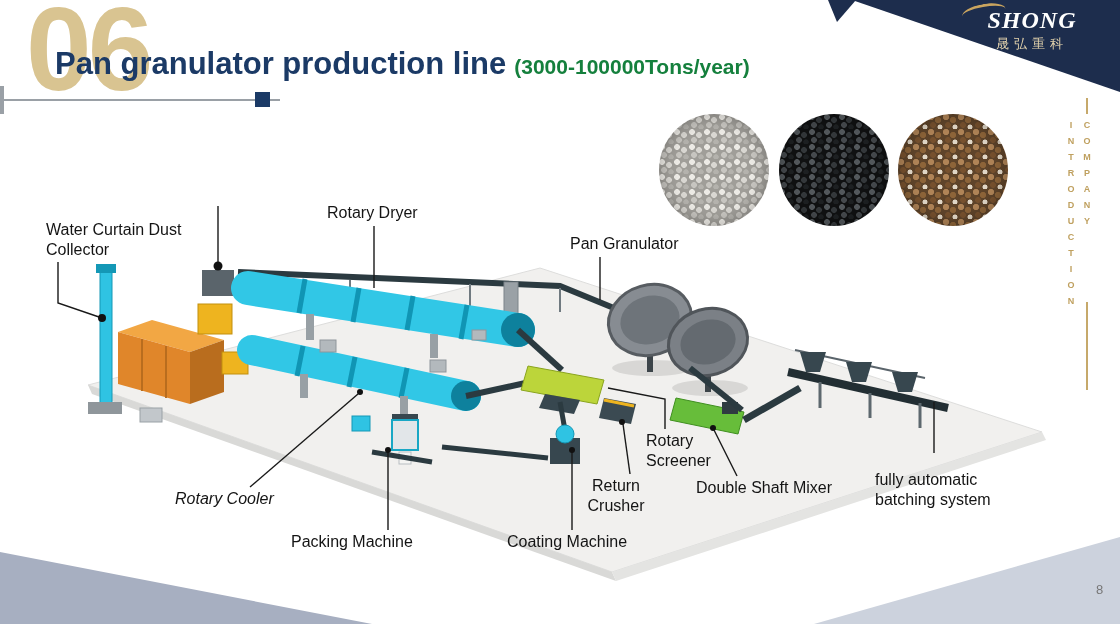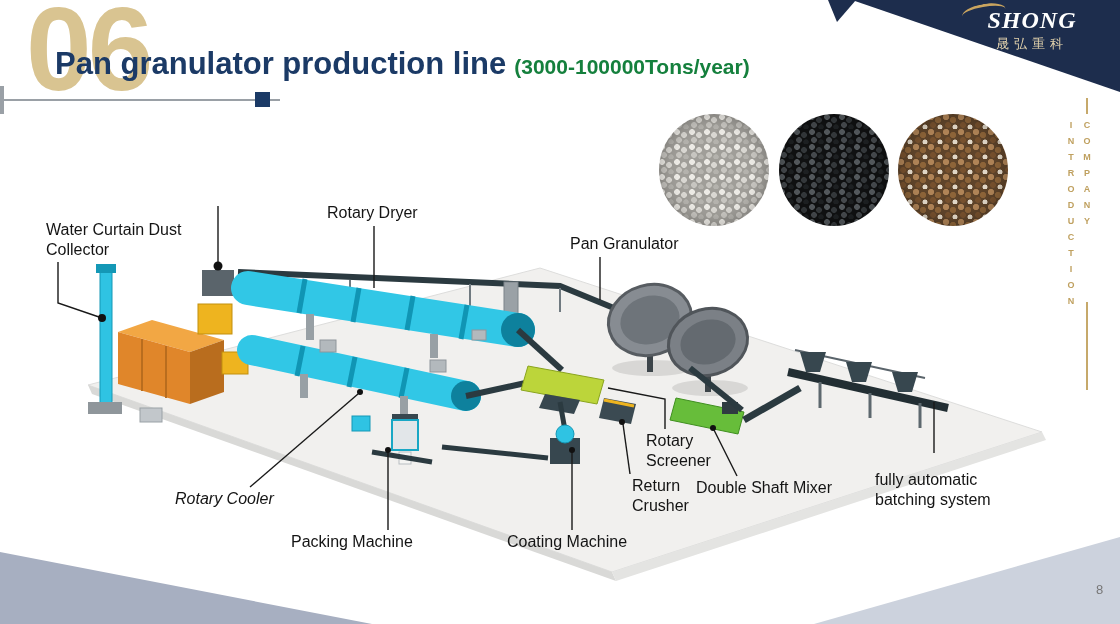--- a/index.html
+++ b/index.html
@@ -47,21 +47,21 @@
       radial-gradient(circle at 10px 6px,#8d6439 2.8px,rgba(0,0,0,0) 3.4px),
       radial-gradient(circle at 5px 11px,#77512e 2.6px,rgba(0,0,0,0) 3.2px),
       radial-gradient(circle at 12px 13px,#e0d6c6 2.2px,rgba(0,0,0,0) 2.8px);}
   
   .label{position:absolute;font-size:16px;color:#141414;line-height:1.25;z-index:2;}
   .lbl-dust{left:134px;top:183px;white-space:nowrap;}
   .lbl-water{left:25px;top:220px;width:160px;margin-left:21px;}
   .lbl-dryer{left:327px;top:203px;white-space:nowrap;}
   .lbl-pan{left:570px;top:234px;white-space:nowrap;}
   .lbl-screener{left:646px;top:431px;width:90px;}
-  .lbl-crusher{left:632px;top:476px;width:80px;}
+  .lbl-crusher{left:576px;top:476px;width:80px;text-align:center;}
   .lbl-mixer{left:696px;top:478px;white-space:nowrap;}
   .lbl-batching{left:875px;top:470px;width:130px;}
   .lbl-cooler{left:175px;top:489px;white-space:nowrap;font-style:italic;}
   .lbl-packing{left:291px;top:532px;white-space:nowrap;}
   .lbl-coating{left:507px;top:532px;white-space:nowrap;}
   .page-num{position:absolute;left:1096px;top:582px;font-size:13px;color:#777;z-index:3;}
 </style>
 </head>
 <body>
 

